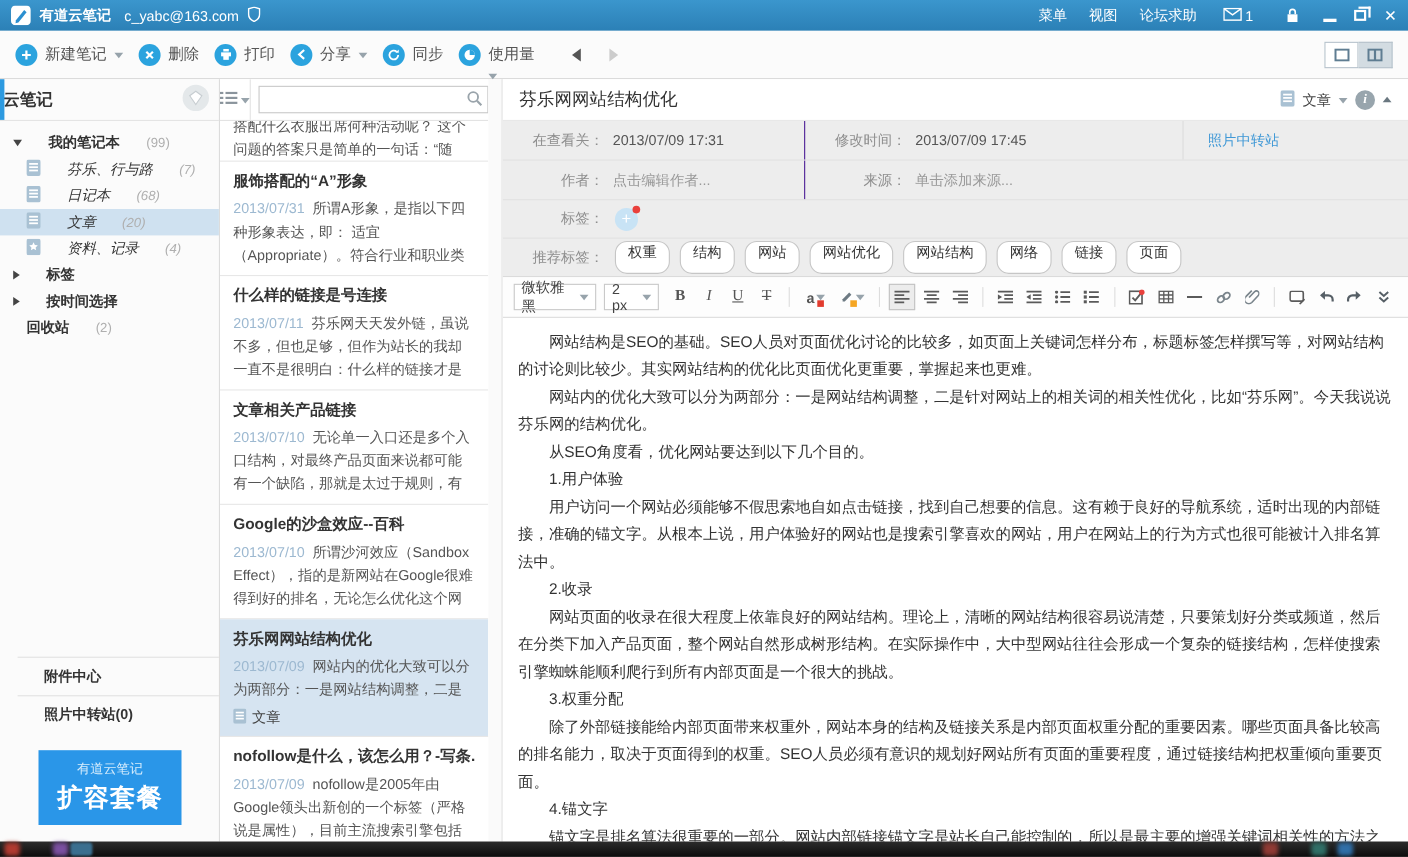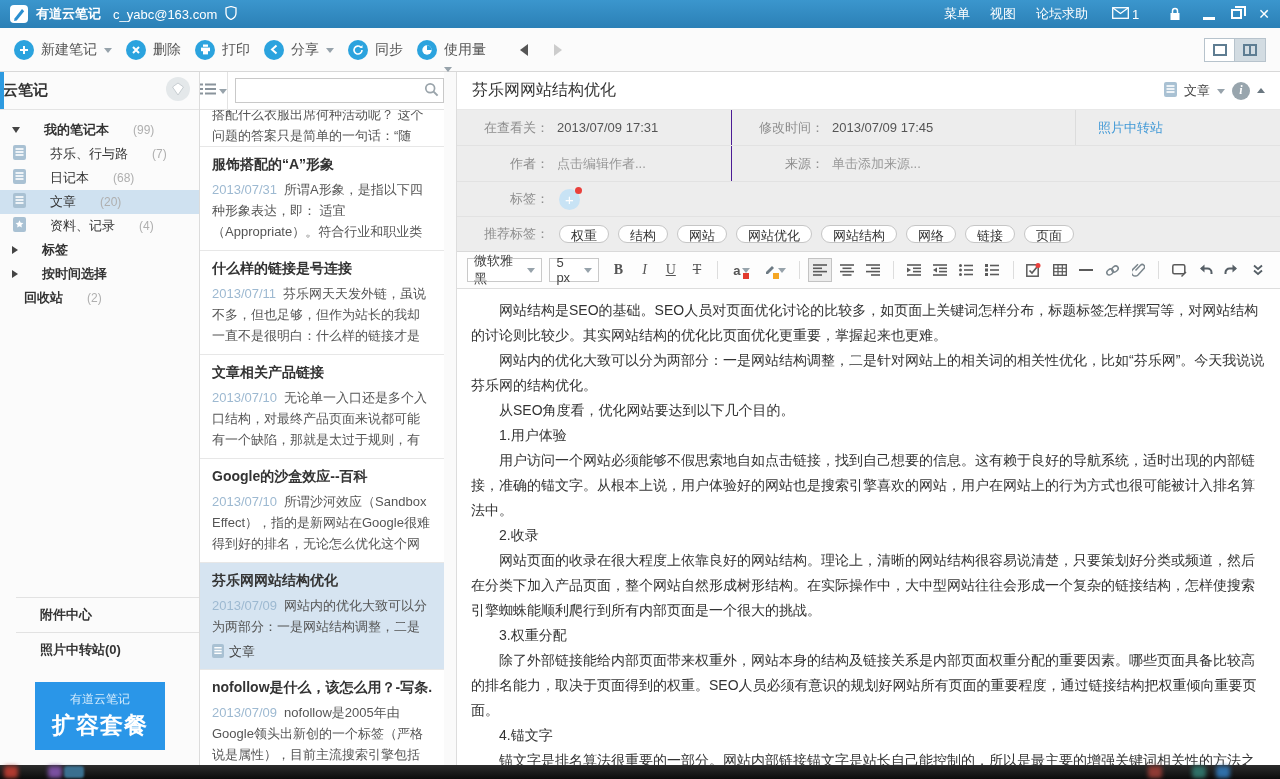--- a/index.html
+++ b/index.html
@@ -47,21 +47,21 @@
 
   
   .sb-header { height:38px; border-bottom:1px solid #e4e4e4; display:flex; align-items:center; position:relative; }
   .sb-accent { position:absolute; left:0; top:0; bottom:0; width:4px; background:#2d9ae0; }
   .sb-title { font-size:15px; font-weight:bold; color:#333; padding-left:3px; }
   .sb-gem { margin-left:auto; margin-right:8px; }
   .tree { padding-top:8px; }
   .trow { height:24px; display:flex; align-items:center; font-size:13px; color:#333; padding-left:12px; gap:24px; }
   .trow .lbl { white-space:nowrap; }
   .trow.bold .lbl { font-weight:bold; }
-  .trow.child { padding-left:13px; }
+  .trow.child { padding-left:24px;font-style:italic; }
   .trow.selected { background:#cfe1f0; }
   .trow.norolearrow { padding-left:24px; }
   .count { color:#afafaf; font-size:12px; }
   .tri-d { width:0; height:0; border-left:4px solid transparent; border-right:4px solid transparent; border-top:6px solid #444; }
   .tri-r { width:0; height:0; border-top:4px solid transparent; border-bottom:4px solid transparent; border-left:6px solid #444; }
   .sb-links { position:absolute; left:0; right:0; bottom:98px; }
   .sb-link { height:35px; border-top:1px solid #e2e2e2; display:flex; align-items:center; padding-left:24px; font-weight:bold; font-size:13px; color:#333;margin-left:16px; }
   .sb-ad { position:absolute; left:35px; bottom:15px; width:130px; height:68px; background:#2a96e8; color:#fff;
     display:flex; flex-direction:column; align-items:center; justify-content:center; gap:2px; }
   .sb-ad .brand { font-size:12px; color:#d6ecfc; }
@@ -101,21 +101,21 @@
   .mcol.c2 { width:344px; border-left:1px solid #4c1d95; }
   .mcol.c3 { flex:1; border-left:1px solid #dcdcdc; padding-left:22px; }
   .mlabel { width:92px; text-align:right; color:#8e8e8e; flex:0 0 auto; }
   .mval { margin-left:8px; color:#555; }
   .placeholder { color:#999; }
   .histlink { color:#3f98d6; }
   .plusbtn { width:21px; height:21px; border-radius:50%; background:#c8e3f5; color:#fff; font-size:15px; display:flex; align-items:center;
     justify-content:center; margin-left:10px; position:relative; }
   .plusbtn .reddot { position:absolute; top:-2px; right:-2px; width:7px; height:7px; border-radius:50%; background:#e9403c; }
   .pills { display:flex; gap:9px; margin-left:10px; }
-  .pill { height:18px; line-height:20px; padding:0 11px; border:1px solid #c6c6c6; border-radius:11px; background:#fff; color:#333; font-size:13px; }
+  .pill { height:30px; line-height:20px; padding:0 11px; border:1px solid #c6c6c6; border-radius:11px; background:#fff; color:#333; font-size:13px; }
 
   
   .ftoolbar { height:37px; border-bottom:1px solid #ddd; background:#fdfdfd; display:flex; align-items:center; padding:0 10px; gap:2px; }
   .fsel { height:24px; border:1px solid #c9c9c9; background:#fff; display:flex; align-items:center; padding:0 6px; gap:6px; margin-right:5px; }
   .fsel .txt { font-size:13px; color:#444; }
   .fsep { width:1px; height:18px; background:#ddd; margin:0 6px; }
   .fbtn { width:26px; height:24px; display:flex; align-items:center; justify-content:center; color:#555; position:relative; }
   .fbtn.withcaret { width:34px; gap:2px; }
   .fbtn.active { border:1px solid #c3c3c3; background:#ececec; }
   .fb { font-weight:bold; font-size:14px; font-family:"Liberation Serif",serif; }
@@ -464,21 +464,21 @@
       </span>
     </div>
   </div>
 
   <div class="ftoolbar">
     <span class="fsel">
       <span class="txt">微软雅黑</span>
       <span class="caret"></span>
     </span>
     <span class="fsel">
-      <span class="txt">5 px</span>
+      <span class="txt">2 px</span>
       <span class="caret"></span>
     </span>
     <span class="fbtn">
         <span class="fb">B</span>
       </span>
     <span class="fbtn">
         <span class="fi">I</span>
       </span>
     <span class="fbtn">
         <span class="fu">U</span>

